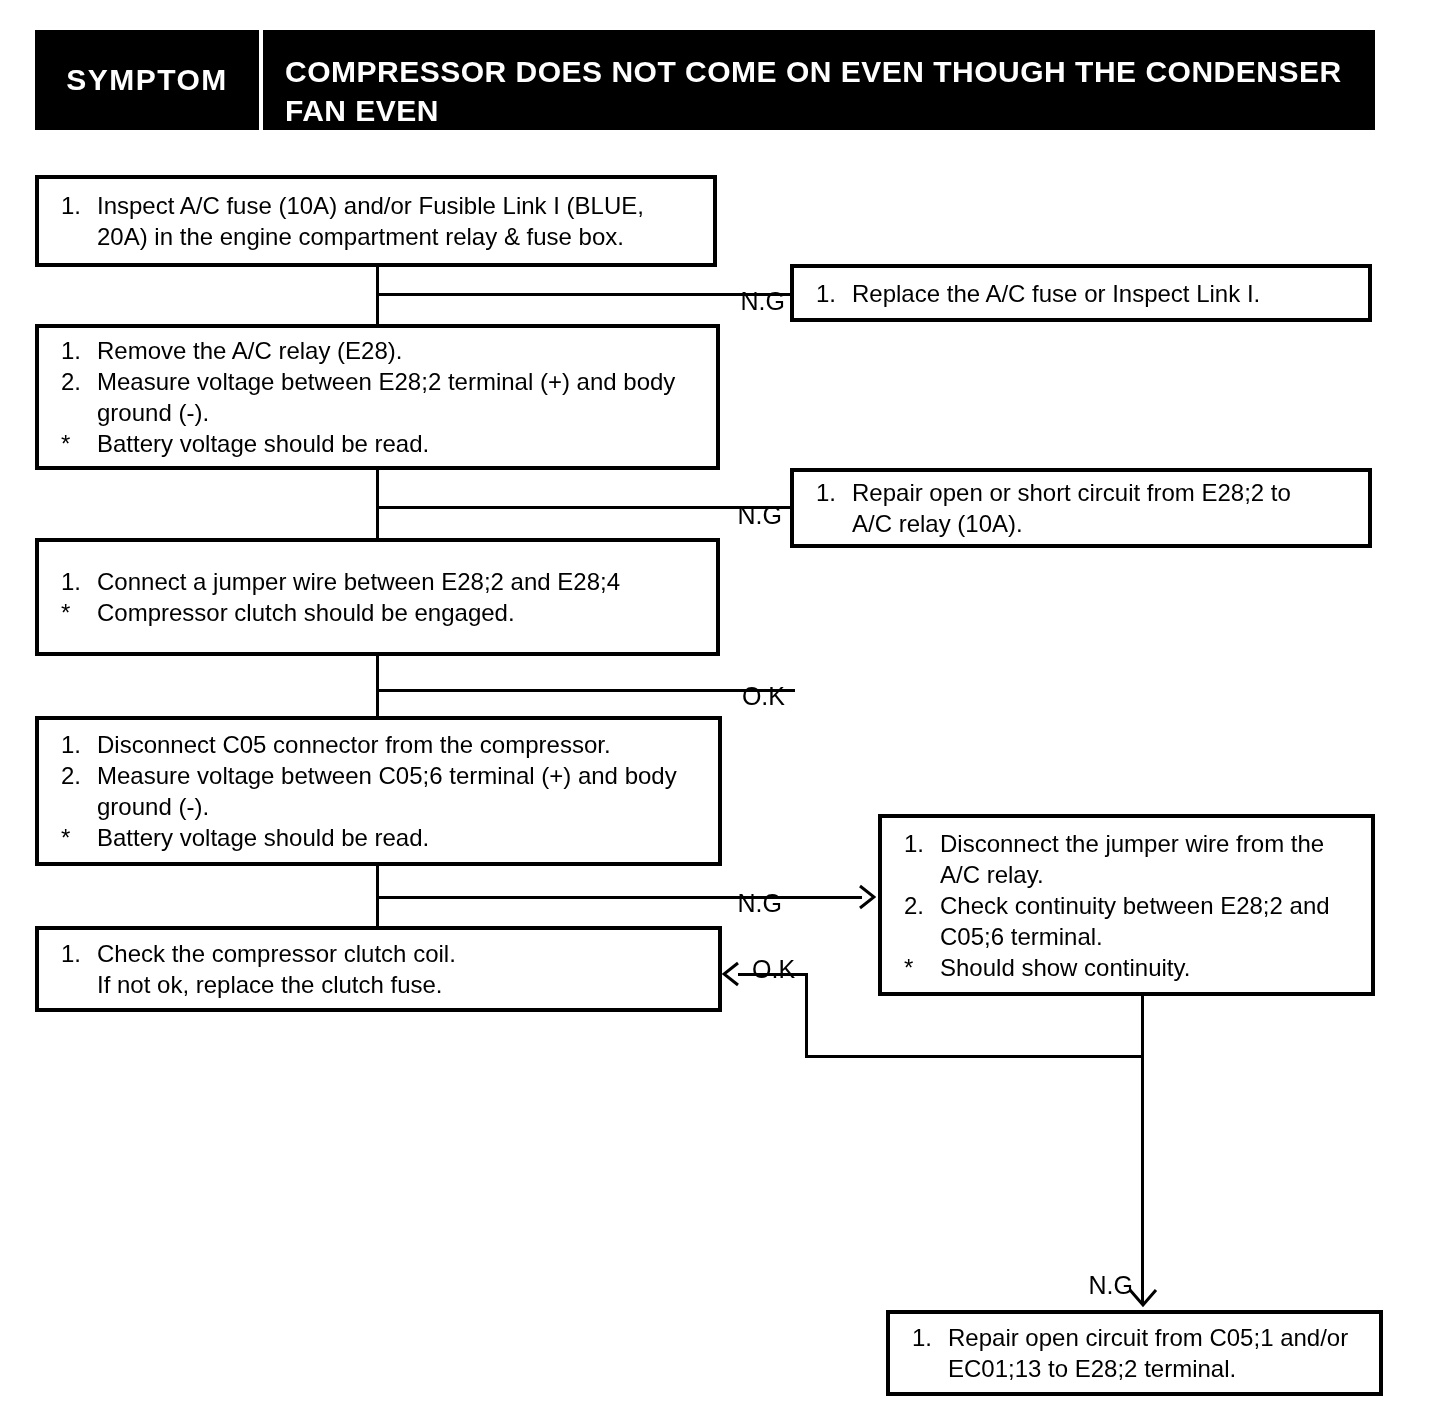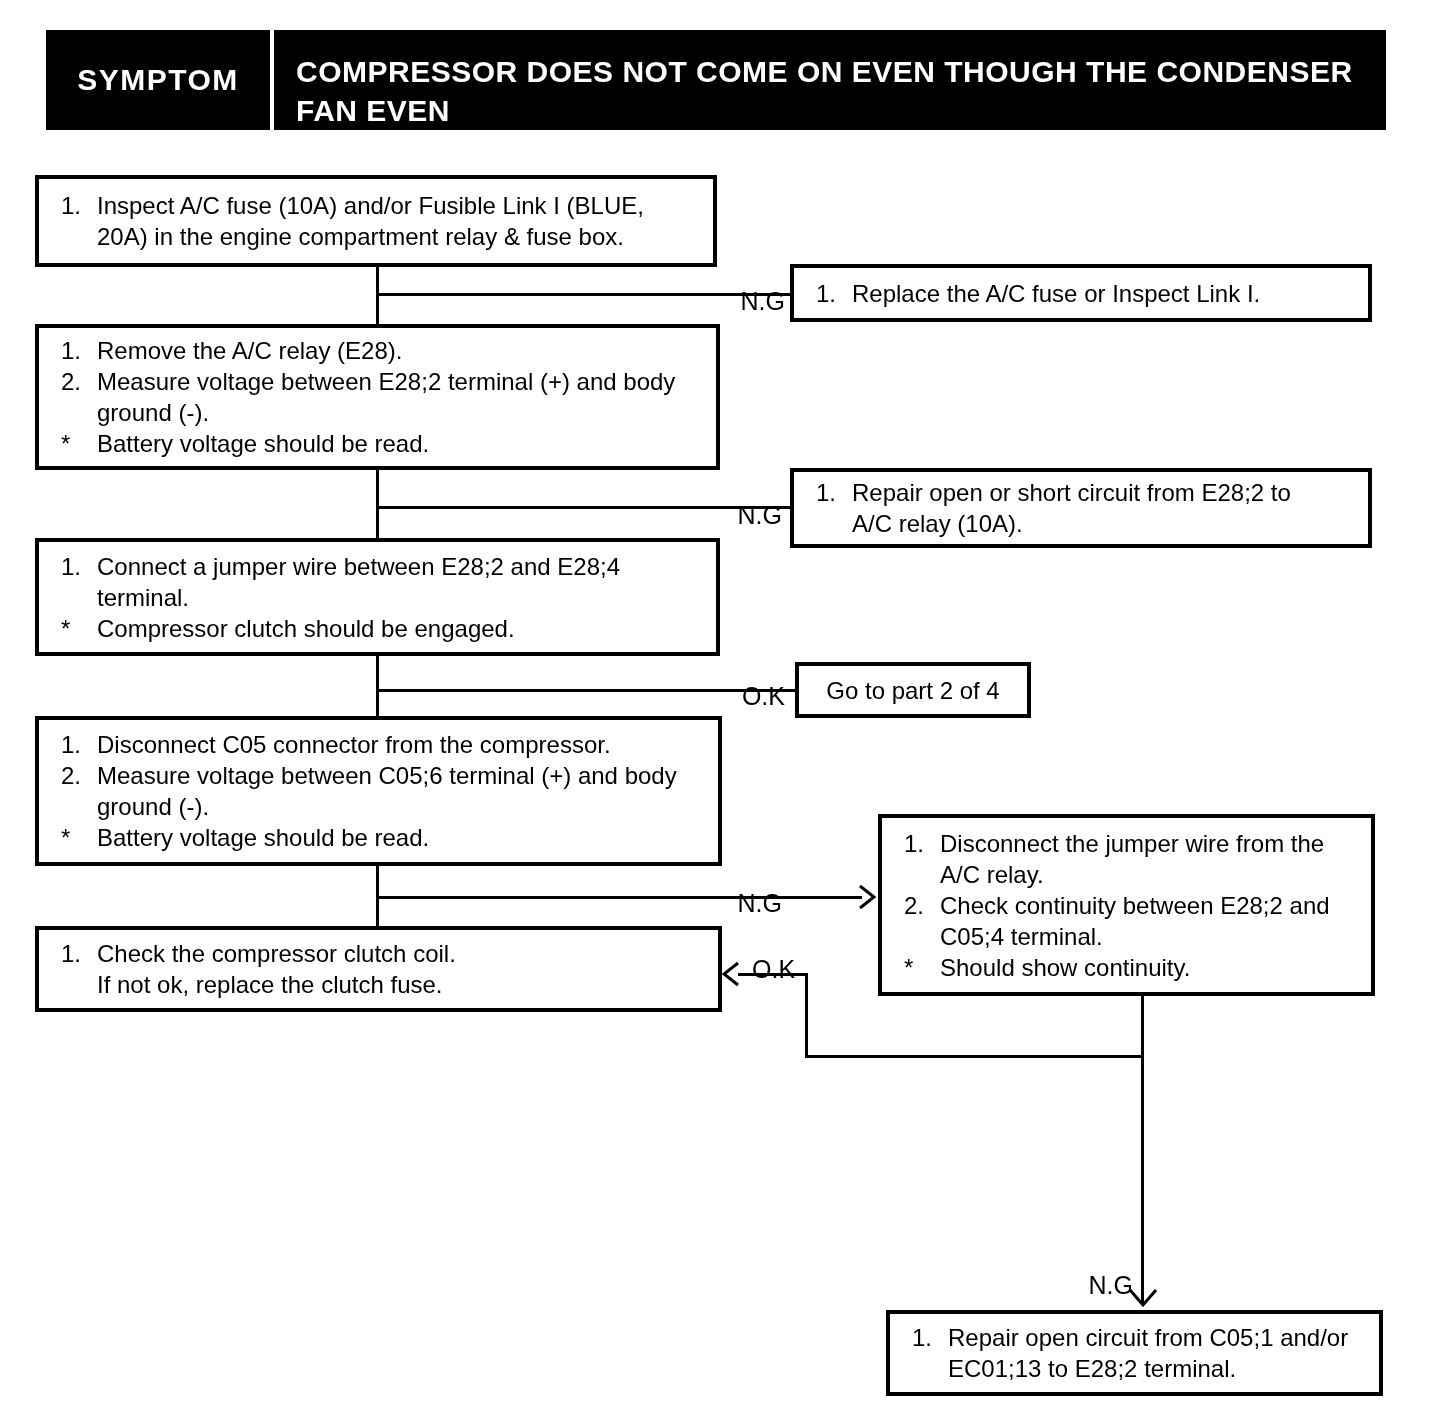--- a/index.html
+++ b/index.html
@@ -1,19 +1,19 @@
 <!DOCTYPE html>
 <html><head>
 <meta charset="utf-8">
 <style>
   html,body{margin:0;padding:0;background:#fff;}
   .page{position:relative;width:1440px;height:1422px;background:#ffffff;overflow:hidden;
         font-family:"Liberation Sans","DejaVu Sans",sans-serif;color:#000;}
   
-  .bar{position:absolute;left:46px;top:30px;width:1340px;height:100px;background:#000;color:#fff;display:flex;}
+  .bar{position:absolute;left:35px;top:30px;width:1340px;height:100px;background:#000;color:#fff;display:flex;}
   .bar .sym{flex:0 0 224px;display:flex;align-items:center;justify-content:center;
             font-size:30px;font-weight:bold;letter-spacing:1.5px;}
   .bar .sep{flex:0 0 4px;background:#fff;}
   .bar .ttl{flex:1;display:flex;flex-direction:column;justify-content:flex-end;padding-left:22px;
             font-size:30px;font-weight:bold;line-height:39px;letter-spacing:.5px;}
   
   .b{position:absolute;box-sizing:border-box;border:4px solid #000;background:#fff;
      display:flex;flex-direction:column;justify-content:center;padding:6px 10px 6px 22px;}
   .row{display:flex;font-size:24px;line-height:31px;}
   .row .m{flex:0 0 36px;}
@@ -101,37 +101,30 @@
         <span class="t">A/C relay (10A).</span>
       </div>
   </div>
 
   <div class="b" style="left:35px;top:538px;width:685px;height:118px;">
     <div class="row">
         <span class="m">1.</span>
         <span class="t">Connect a jumper wire between E28;2 and E28;4</span>
       </div>
     <div class="row">
-        <span class="m"></span>
-        <span class="t">terminal.</span>
-      </div>
-    <div class="row">
         <span class="m">*</span>
         <span class="t">Compressor clutch should be engaged.</span>
       </div>
   </div>
 
   <div class="lv" style="left:376px;top:656px;height:60px;"></div>
   <div class="lh" style="left:376px;top:689px;width:419px;"></div>
   <div class="lbl r" style="left:703px;top:659px;">O.K</div>
   <div class="lbl r" style="left:276px;top:693px;">N.G</div>
 
-  <div class="b center" style="left:795px;top:662px;width:236px;height:56px;">
-    <div class="row">Go to part 2 of 4</div>
-  </div>
 
   <div class="b" style="left:35px;top:716px;width:687px;height:150px;">
     <div class="row">
         <span class="m">1.</span>
         <span class="t">Disconnect C05 connector from the compressor.</span>
       </div>
     <div class="row">
         <span class="m">2.</span>
         <span class="t">Measure voltage between C05;6 terminal (+) and body</span>
       </div>
@@ -161,21 +154,21 @@
     <div class="row">
         <span class="m"></span>
         <span class="t">A/C relay.</span>
       </div>
     <div class="row">
         <span class="m">2.</span>
         <span class="t">Check continuity between E28;2 and</span>
       </div>
     <div class="row">
         <span class="m"></span>
-        <span class="t">C05;4 terminal.</span>
+        <span class="t">C05;6 terminal.</span>
       </div>
     <div class="row">
         <span class="m">*</span>
         <span class="t">Should show continuity.</span>
       </div>
   </div>
 
   <div class="b" style="left:35px;top:926px;width:687px;height:86px;">
     <div class="row">
         <span class="m">1.</span>

